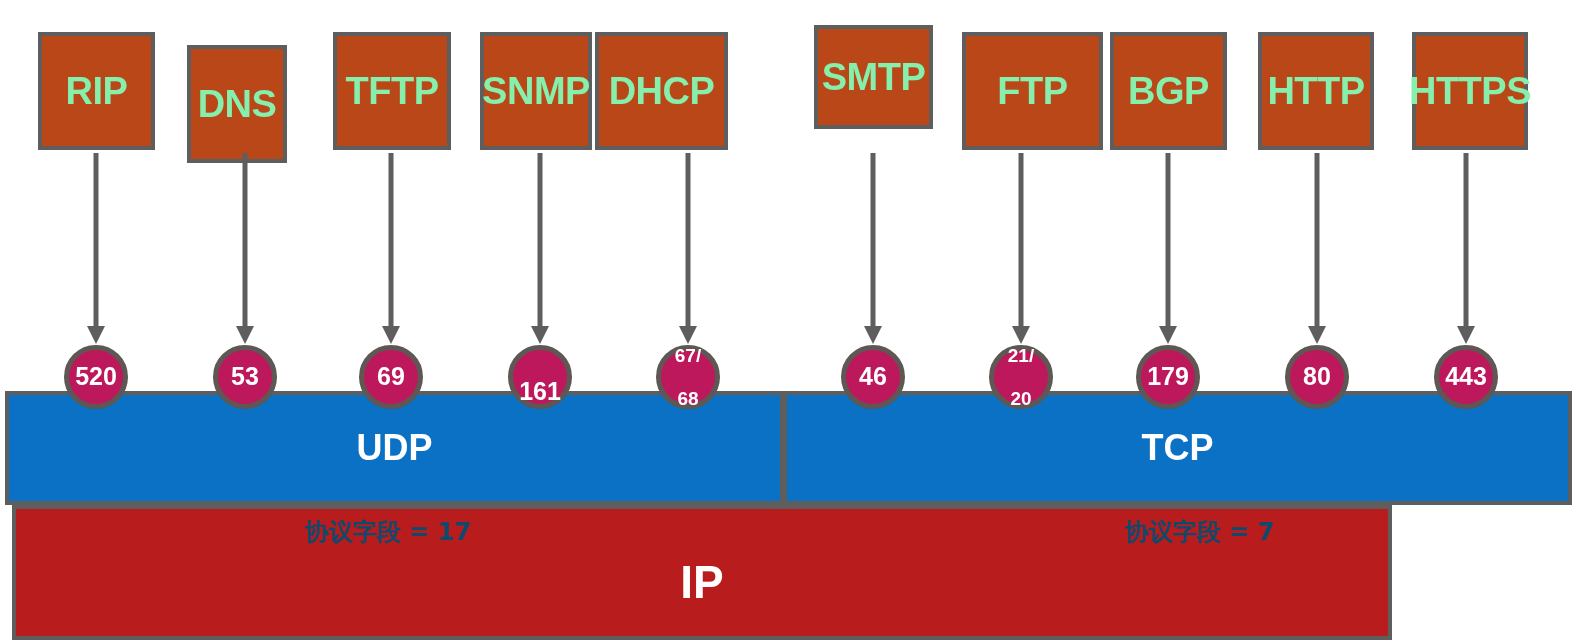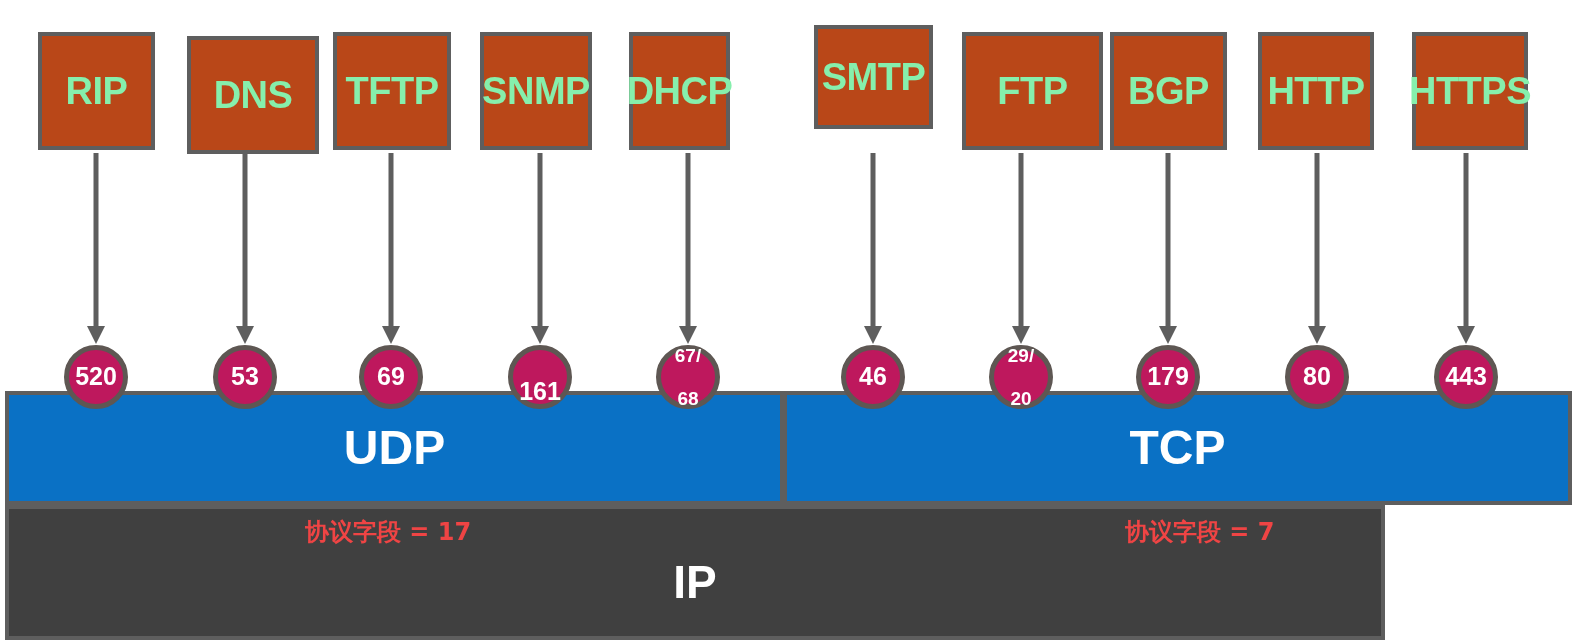--- a/index.html
+++ b/index.html
@@ -59,49 +59,49 @@
     border: 4px solid #5e5e5e;
     height: 114px;
     top: 391px;
   }
   .bar-udp { left: 5px;   width: 779px; }
   .bar-tcp { left: 783px; width: 789px; }
 
   .bar-label {
     color: #ffffff;
     font-weight: 700;
-    font-size: 48px;
+    font-size: 36px;
     line-height: 1;
     letter-spacing: 0px;
   }
 
   .bar-ip {
-    background: #404040;
+    background: #b91c1c;
     border: 4px solid #5e5e5e;
-    left: 5px;
+    left: 12px;
     top: 505px;
     width: 1380px;
     height: 135px;
   }
   .ip-label {
     color: #ffffff;
     font-weight: 700;
     font-size: 46px;
     line-height: 1;
     position: absolute;
     left: 0;
     right: 0;
     top: 50px;
     text-align: center;
   }
 
   
   .proto-field {
     position: absolute;
-    color: #ef4444;
+    color: #0c4a6e;
     font-weight: 700;
     font-size: 24px;
     line-height: 1;
     white-space: nowrap;
     font-family: "DejaVu Sans", "Liberation Sans", sans-serif;
   }
 
   
   .port-circle {
     position: absolute;
@@ -145,21 +145,21 @@
       <div class="proto-box" style="left: 38px; top: 32px; width: 117px; height: 118px;">
         <span class="proto-label">RIP</span>
       </div>
       <svg class="arrow" width="26" height="191" style="left: 83px; top: 153px;">
         <line x1="13" y1="0" x2="13" y2="174" stroke="#5e5e5e" stroke-width="5"></line>
         <polygon points="4,173 22,173 13,191" fill="#5e5e5e"></polygon>
       </svg>
       <div class="port-circle port-single" style="left: 64px; top: 345px;">
         <span>520</span>
       </div>
-      <div class="proto-box" style="left: 187px; top: 36px; width: 132px; height: 118px;">
+      <div class="proto-box" style="left: 187px; top: 45px; width: 100px; height: 118px;">
         <span class="proto-label">DNS</span>
       </div>
       <svg class="arrow" width="26" height="191" style="left: 232px; top: 153px;">
         <line x1="13" y1="0" x2="13" y2="174" stroke="#5e5e5e" stroke-width="5"></line>
         <polygon points="4,173 22,173 13,191" fill="#5e5e5e"></polygon>
       </svg>
       <div class="port-circle port-single" style="left: 213px; top: 345px;">
         <span>53</span>
       </div>
       <div class="proto-box" style="left: 333px; top: 32px; width: 118px; height: 118px;">
@@ -175,21 +175,21 @@
       <div class="proto-box" style="left: 480px; top: 32px; width: 112px; height: 118px;">
         <span class="proto-label">SNMP</span>
       </div>
       <svg class="arrow" width="26" height="191" style="left: 527px; top: 153px;">
         <line x1="13" y1="0" x2="13" y2="174" stroke="#5e5e5e" stroke-width="5"></line>
         <polygon points="4,173 22,173 13,191" fill="#5e5e5e"></polygon>
       </svg>
       <div class="port-circle port-single" style="left: 508px; top: 345px; justify-content: flex-end;">
         <span>161</span>
       </div>
-      <div class="proto-box" style="left: 629px; top: 32px; width: 101px; height: 118px;">
+      <div class="proto-box" style="left: 595px; top: 32px; width: 133px; height: 118px;">
         <span class="proto-label">DHCP</span>
       </div>
       <svg class="arrow" width="26" height="191" style="left: 675px; top: 153px;">
         <line x1="13" y1="0" x2="13" y2="174" stroke="#5e5e5e" stroke-width="5"></line>
         <polygon points="4,173 22,173 13,191" fill="#5e5e5e"></polygon>
       </svg>
       <div class="port-circle port-double" style="left: 656px; top: 345px;">
         <span>67/</span>
         <span>68</span>
       </div>
@@ -204,21 +204,21 @@
         <span>46</span>
       </div>
       <div class="proto-box" style="left: 962px; top: 32px; width: 141px; height: 118px;">
         <span class="proto-label">FTP</span>
       </div>
       <svg class="arrow" width="26" height="191" style="left: 1008px; top: 153px;">
         <line x1="13" y1="0" x2="13" y2="174" stroke="#5e5e5e" stroke-width="5"></line>
         <polygon points="4,173 22,173 13,191" fill="#5e5e5e"></polygon>
       </svg>
       <div class="port-circle port-double" style="left: 989px; top: 345px;">
-        <span>29/</span>
+        <span>21/</span>
         <span>20</span>
       </div>
       <div class="proto-box" style="left: 1110px; top: 32px; width: 117px; height: 118px;">
         <span class="proto-label">BGP</span>
       </div>
       <svg class="arrow" width="26" height="191" style="left: 1155px; top: 153px;">
         <line x1="13" y1="0" x2="13" y2="174" stroke="#5e5e5e" stroke-width="5"></line>
         <polygon points="4,173 22,173 13,191" fill="#5e5e5e"></polygon>
       </svg>
       <div class="port-circle port-single" style="left: 1136px; top: 345px;">

